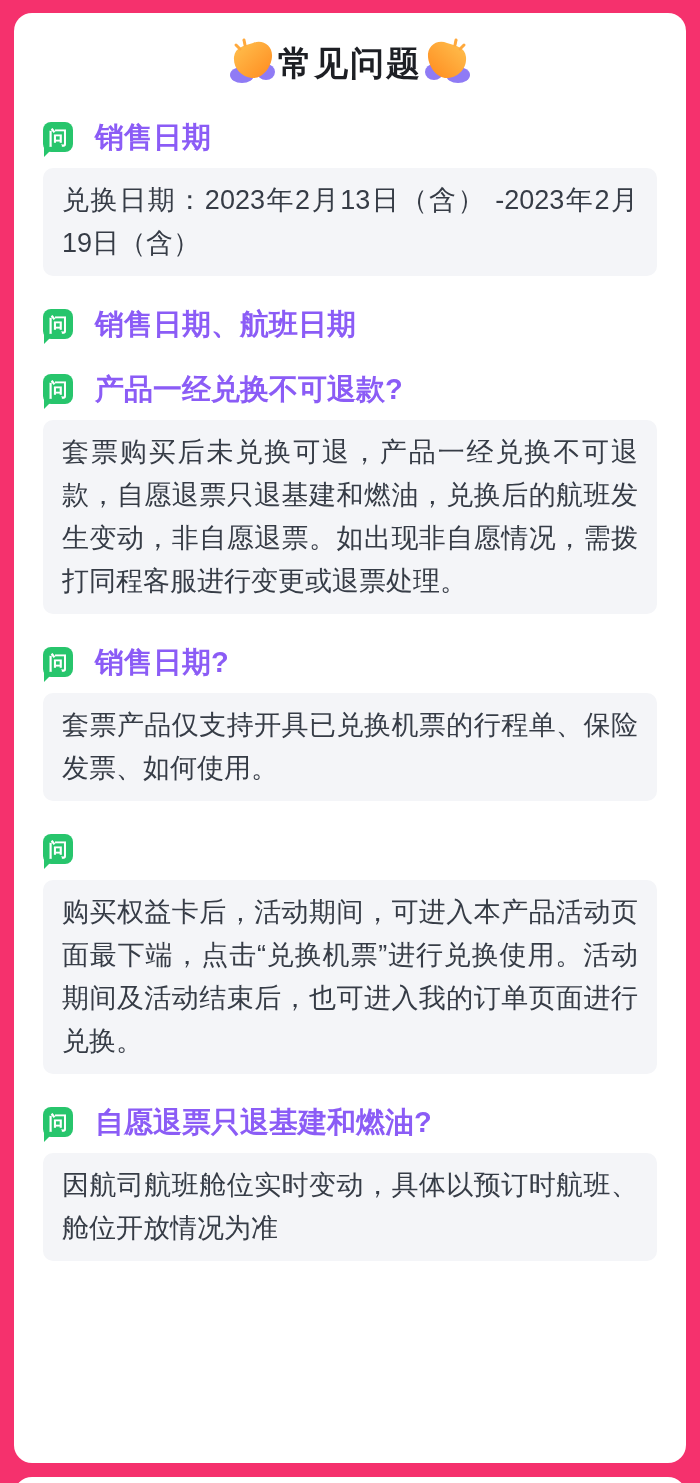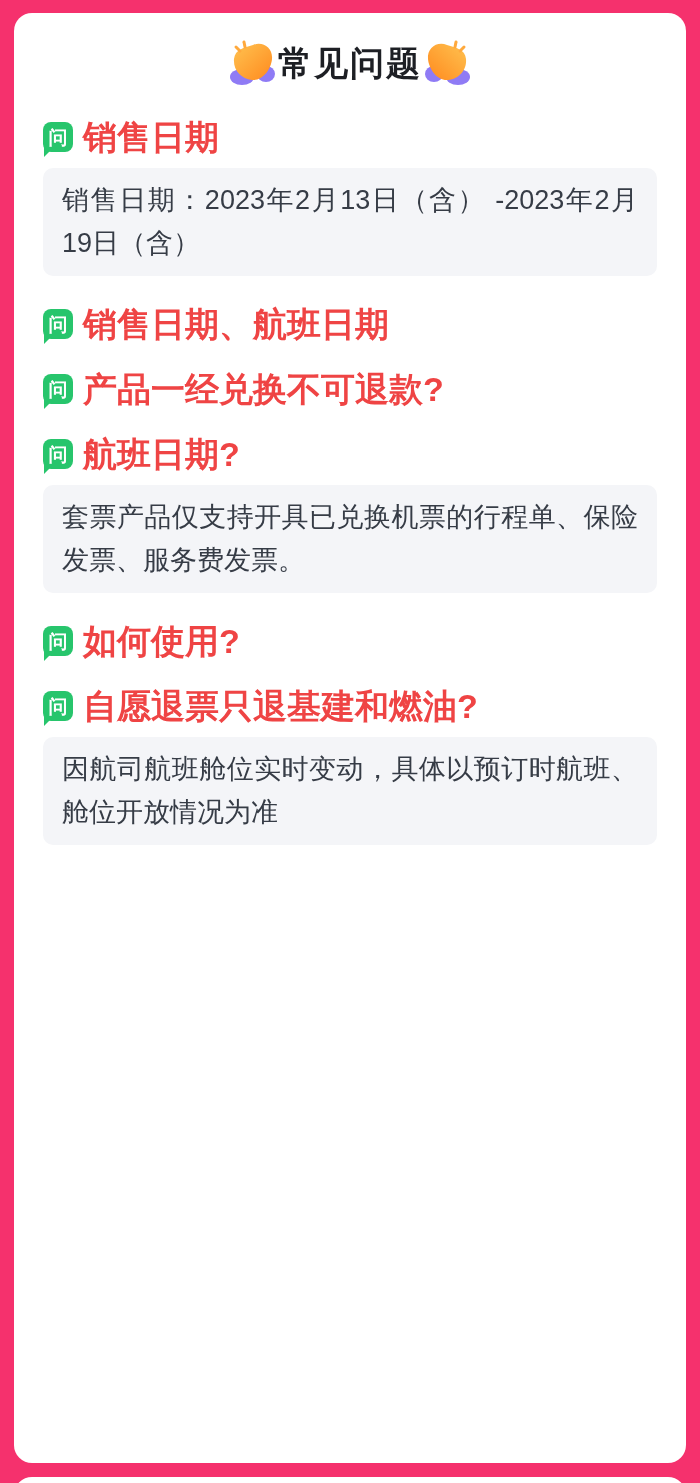--- a/index.html
+++ b/index.html
@@ -27,21 +27,20 @@
   .card-stub {
     background: #ffffff;
     border-radius: 18px 18px 0 0;
     width: 672px;
     height: 22px;
     margin-top: 14px;
   }
   
   .title-row {
     display: flex;
-    align-items: center;
     justify-content: center;
     gap: 0;
     height: 52px;
     margin-bottom: 6px;
   }
   .title-text {
     margin: 0;
     font-size: 34px;
     font-weight: 700;
     color: #1d1f24;
@@ -85,24 +84,24 @@
     border-top-color: #27C56C;
     border-left-color: #27C56C;
   }
   .q-icon-label {
     color: #ffffff;
     font-size: 19px;
     font-weight: 700;
     line-height: 1;
   }
   .q-title {
-    margin: 0;
-    font-size: 34px;
+    margin: 12px;
+    font-size: 29px;
     font-weight: 700;
-    color: #ef4444;
+    color: #8b5cf6;
     line-height: 34px;
   }
   .a-box {
     margin-top: 14px;
     background: #F4F5F8;
     border-radius: 10px;
     padding: 11px 19px;
     font-size: 27px;
     line-height: 43px;
     color: #363c46;
@@ -148,58 +147,59 @@
     </span>
   </header>
 
   <section class="faq-item">
     <div class="q-row">
       <span class="q-icon">
           <span class="q-icon-label">问</span>
         </span>
       <h2 class="q-title">销售日期</h2>
     </div>
-    <div class="a-box">销售日期：2023年2月13日（含） -2023年2月19日（含）</div>
+    <div class="a-box">兑换日期：2023年2月13日（含） -2023年2月19日（含）</div>
   </section>
 
   <section class="faq-item">
     <div class="q-row">
       <span class="q-icon">
           <span class="q-icon-label">问</span>
         </span>
       <h2 class="q-title">销售日期、航班日期</h2>
     </div>
   </section>
 
   <section class="faq-item">
     <div class="q-row">
       <span class="q-icon">
           <span class="q-icon-label">问</span>
         </span>
       <h2 class="q-title">产品一经兑换不可退款?</h2>
     </div>
-  </section>
-
-  <section class="faq-item">
-    <div class="q-row">
-      <span class="q-icon">
-          <span class="q-icon-label">问</span>
-        </span>
-      <h2 class="q-title">航班日期?</h2>
-    </div>
-    <div class="a-box">套票产品仅支持开具已兑换机票的行程单、保险发票、服务费发票。</div>
-  </section>
-
-  <section class="faq-item">
-    <div class="q-row">
-      <span class="q-icon">
-          <span class="q-icon-label">问</span>
-        </span>
-      <h2 class="q-title">如何使用?</h2>
-    </div>
+    <div class="a-box">套票购买后未兑换可退，产品一经兑换不可退款，自愿退票只退基建和燃油，兑换后的航班发生变动，非自愿退票。如出现非自愿情况，需拨打同程客服进行变更或退票处理。</div>
+  </section>
+
+  <section class="faq-item">
+    <div class="q-row">
+      <span class="q-icon">
+          <span class="q-icon-label">问</span>
+        </span>
+      <h2 class="q-title">销售日期?</h2>
+    </div>
+    <div class="a-box">套票产品仅支持开具已兑换机票的行程单、保险发票、如何使用。</div>
+  </section>
+
+  <section class="faq-item">
+    <div class="q-row">
+      <span class="q-icon">
+          <span class="q-icon-label">问</span>
+        </span>
+    </div>
+    <div class="a-box">购买权益卡后，活动期间，可进入本产品活动页面最下端，点击“兑换机票”进行兑换使用。活动期间及活动结束后，也可进入我的订单页面进行兑换。</div>
   </section>
 
   <section class="faq-item">
     <div class="q-row">
       <span class="q-icon">
           <span class="q-icon-label">问</span>
         </span>
       <h2 class="q-title">自愿退票只退基建和燃油?</h2>
     </div>
     <div class="a-box">因航司航班舱位实时变动，具体以预订时航班、舱位开放情况为准</div>

